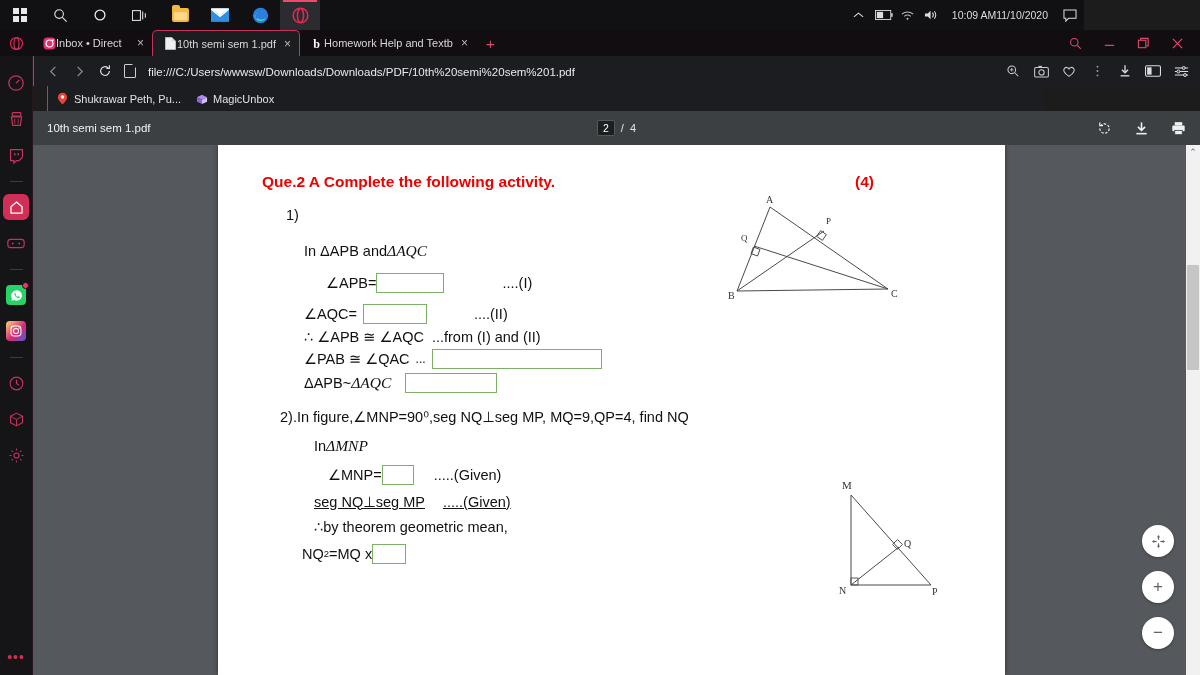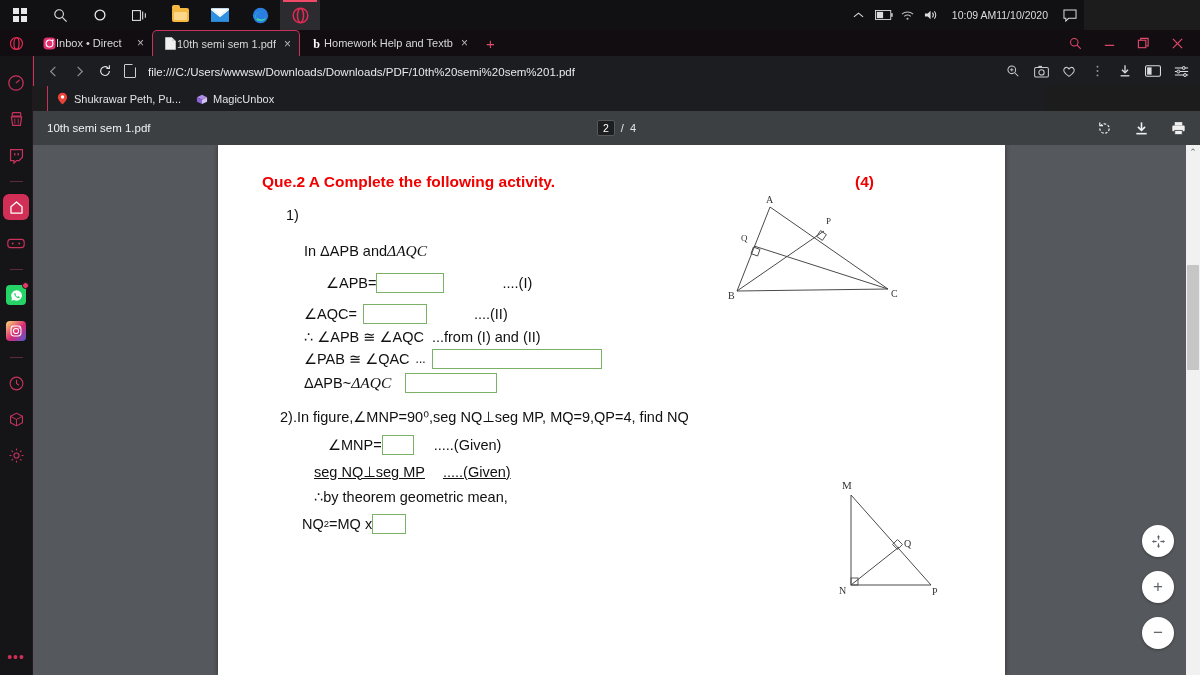--- a/index.html
+++ b/index.html
@@ -589,20 +589,24 @@
           </div>
         </div>
 
         <div class="q2">
           <div class="row" style="margin-top:0;">
             <span>2)</span>
             <span style="">.In figure,∠MNP=90⁰,seg NQ⊥seg MP, MQ=9,QP=4, find NQ</span>
           </div>
 
           <div class="q2sub">
+            <div class="row" style="margin-top:12px;">
+              <span>In </span>
+                <span class="italic-math">ΔMNP</span>
+            </div>
 
             <div class="row" style="margin-top:10px; padding-left:14px;">
               <span>∠MNP=</span>
               <span class="ibox" style="width:32px;"></span>
               <span class="dots" style="margin-left:20px;">.....(Given)</span>
             </div>
 
             <div class="row" style="margin-top:9px;text-decoration:underline;">
               <span>seg NQ⊥seg MP</span>
               <span class="dots" style="margin-left:18px;">.....(Given)</span>

